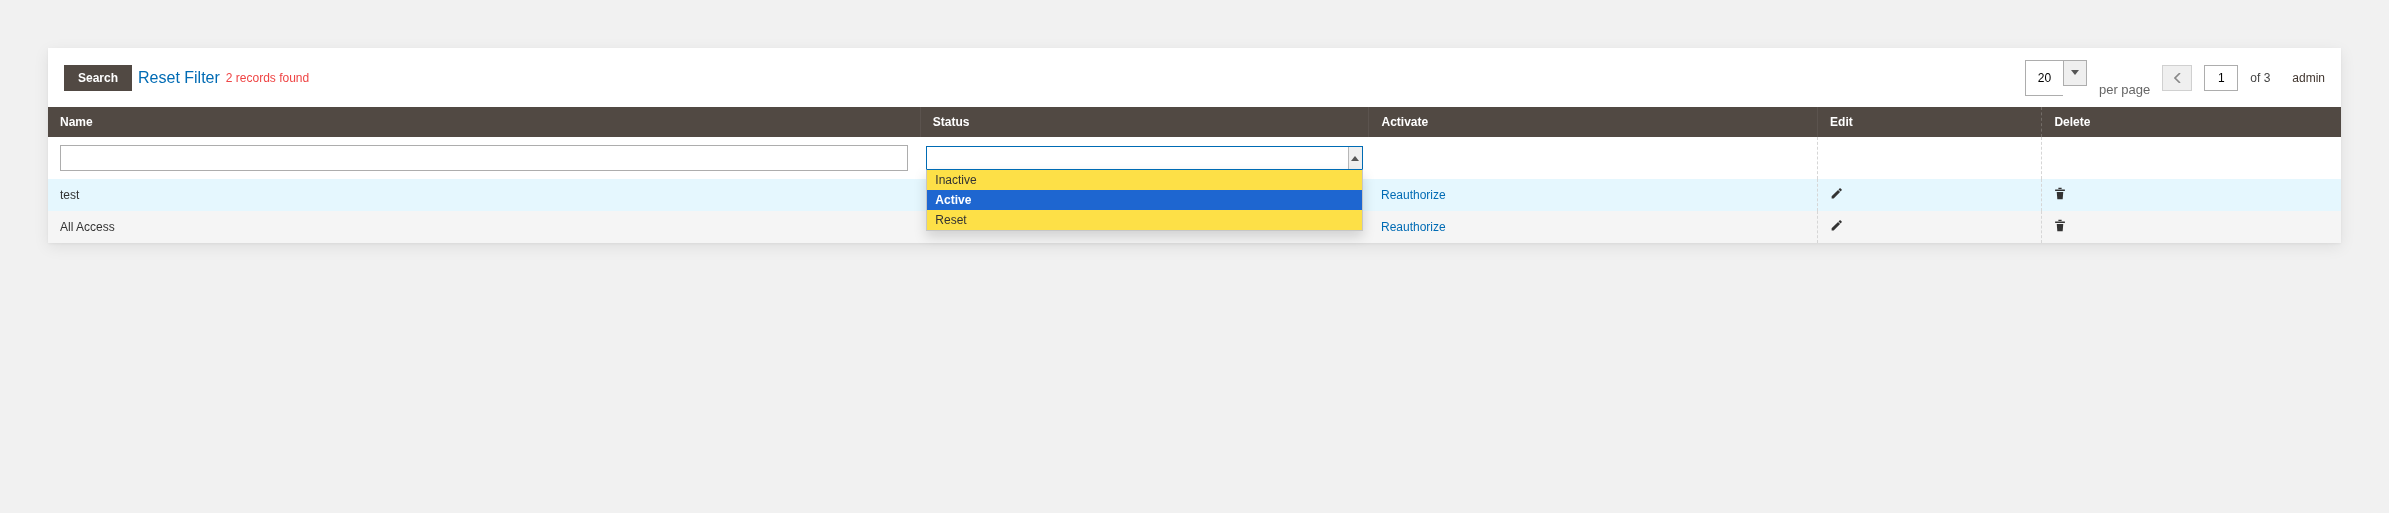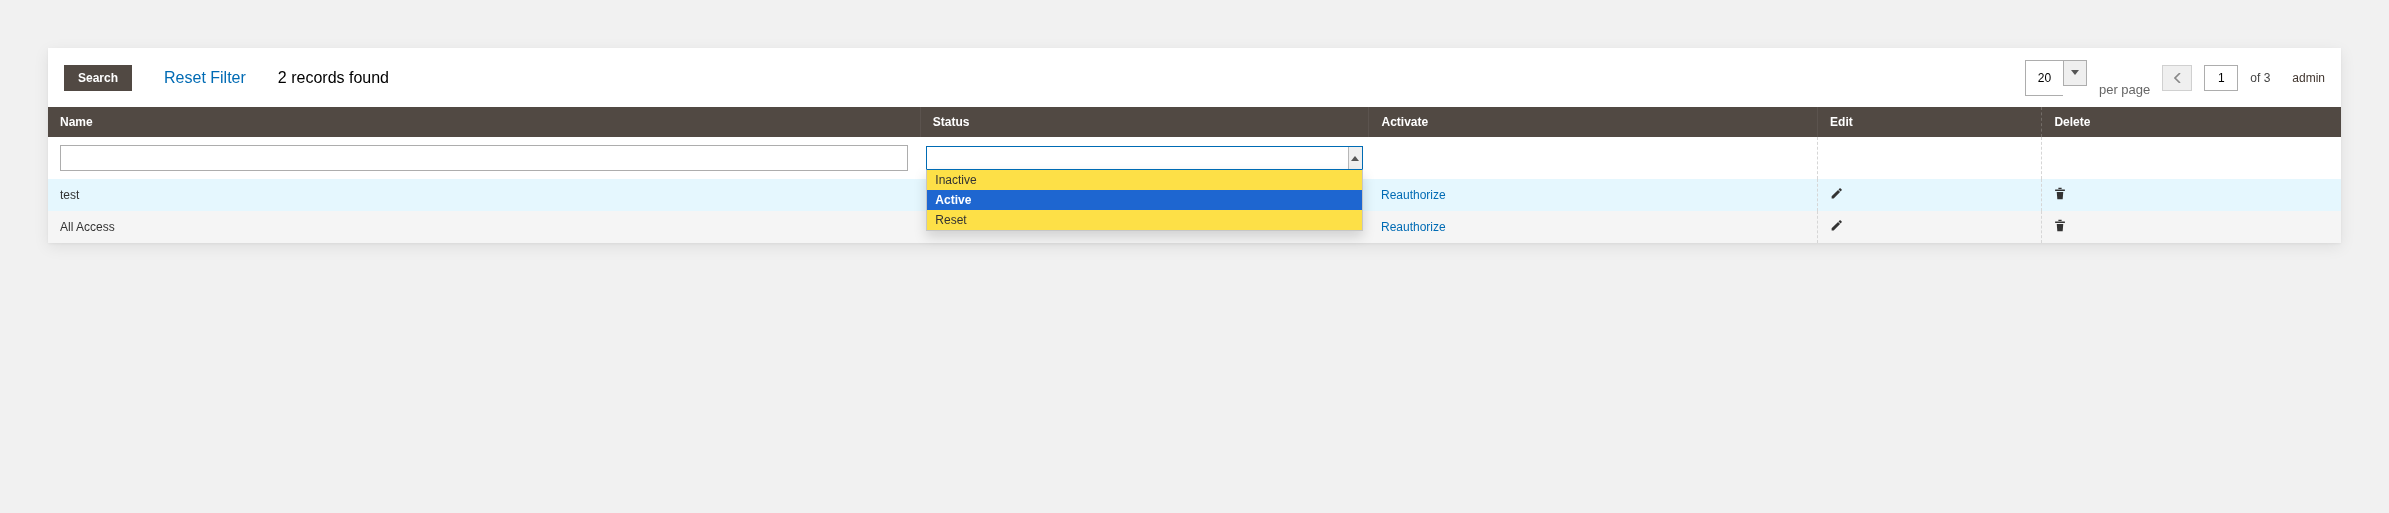--- a/index.html
+++ b/index.html
@@ -17,42 +17,42 @@
       box-shadow: 0 4px 16px rgba(0,0,0,0.08), 0 1px 3px rgba(0,0,0,0.05);
       padding: 0;
       overflow: visible;
       position: relative;
     }
     
     .toolbar {
       display: flex;
       align-items: center;
       padding: 10px 16px;
-      gap: 32px;
+      gap: 6px;
       background: #fff;
       position: relative;
     }
     .btn-search {
       background: #514943;
       color: #fff;
       border: none;
       padding: 6px 14px;
       font-size: 12px;
       font-weight: 600;
       cursor: pointer;
     }
     .link-reset {
       color: #006bb4;
       text-decoration: none;
       font-size: 16px;
       cursor: pointer;
     }
     .records-found {
-      color: #000000;
-      font-size: 16px;
+      color: #ef4444;
+      font-size: 12px;
     }
     .spacer { flex: 1; }
     .pager {
       display: flex;
       align-items: center;
       gap: 12px;
     }
     .per-page-wrap {
       display: flex;
       align-items: stretch;

